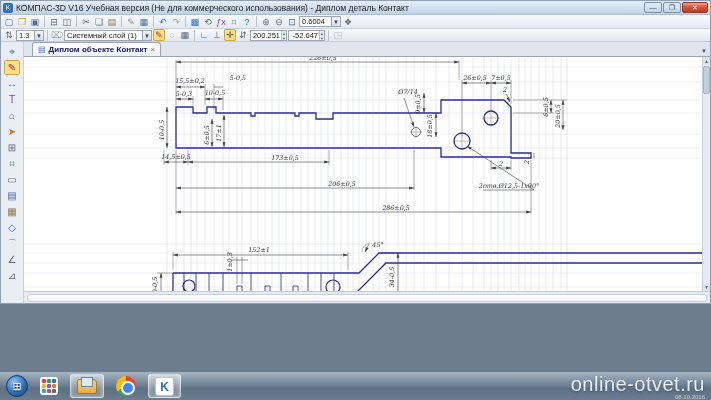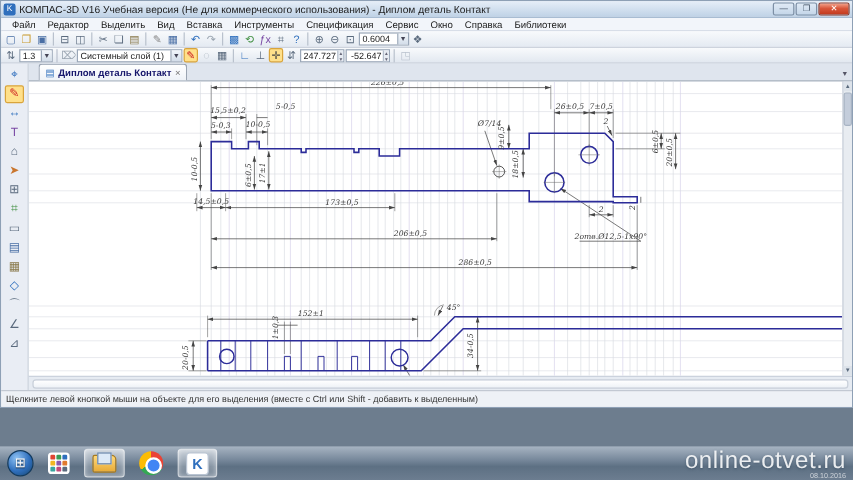--- a/index.html
+++ b/index.html
@@ -1,17 +1,17 @@
 <!DOCTYPE html>
 <html><head>
 <meta charset="utf-8">
 <style>
   * { margin:0; padding:0; box-sizing:border-box; }
   html,body { width:711px; height:400px; overflow:hidden; font-family:"Liberation Sans",sans-serif; background:#6d7d8e; }
-  .app { position:absolute; left:0; top:0; width:711px; height:340px; background:#eef1f6; border:1px solid #8ea0b5; display:flex; flex-direction:column; }
+  .app { position:absolute; left:0; top:0; width:711px; height:304px; background:#eef1f6; border:1px solid #8ea0b5; display:flex; flex-direction:column; }
 
   
   .titlebar { height:14px; background:linear-gradient(#e6eef8,#bfd2e6); display:flex; align-items:center; padding:0 2px; border-bottom:1px solid #a8bcd2; }
   .app-icon { width:10px; height:10px; background:#2f6fbd; border-radius:2px; color:#fff; font-size:7px; line-height:10px; text-align:center; margin-right:3px; }
   .title-text { font-size:8.5px; color:#1c1c1c; white-space:nowrap; overflow:hidden; flex:1; }
   .winbtns { display:flex; gap:1px; }
   .winbtn { width:18px; height:11px; border:1px solid #7d8fa5; border-radius:2px; background:linear-gradient(#fdfeff,#cfdaе8,#c2cfdf); font-size:7px; line-height:9px; text-align:center; color:#3a4a5c; }
   .winbtn.close { width:26px; background:linear-gradient(#f2a089,#d9563a 45%,#c23a1e); color:#fff; border-color:#8e3a2a; }
 
   
@@ -82,33 +82,20 @@
   <div class="titlebar">
     <div class="app-icon">K</div>
     <div class="title-text">КОМПАС-3D V16 Учебная версия  (Не для коммерческого использования) - Диплом деталь Контакт</div>
     <div class="winbtns">
       <div class="winbtn">—</div>
       <div class="winbtn">❐</div>
       <div class="winbtn close">✕</div>
     </div>
   </div>
 
-  <div class="menubar" id="menubar">
-      <span class="menu-item">Файл</span>
-      <span class="menu-item">Редактор</span>
-      <span class="menu-item">Выделить</span>
-      <span class="menu-item">Вид</span>
-      <span class="menu-item">Вставка</span>
-      <span class="menu-item">Инструменты</span>
-      <span class="menu-item">Спецификация</span>
-      <span class="menu-item">Сервис</span>
-      <span class="menu-item">Окно</span>
-      <span class="menu-item">Справка</span>
-      <span class="menu-item">Библиотеки</span>
-    </div>
 
   <div class="toolbar1">
     <span id="tb1-icons" style="display:flex;align-items:center;gap:1px;">
         <div class="ticon" style="color: rgb(74, 111, 165);">▢</div>
         <div class="ticon" style="color: rgb(201, 154, 46);">❐</div>
         <div class="ticon" style="color: rgb(74, 111, 165);">▣</div>
         <div class="tsep"></div>
         <div class="ticon" style="color: rgb(90, 106, 125);">⊟</div>
         <div class="ticon" style="color: rgb(90, 106, 125);">◫</div>
         <div class="tsep"></div>
@@ -154,21 +141,21 @@
     <span id="tb2-icons" style="display:flex;align-items:center;gap:1px;">
         <div class="ticon hl" style="color: rgb(204, 34, 34);">✎</div>
         <div class="ticon" style="color: rgb(154, 165, 177);">◌</div>
         <div class="ticon" style="color: rgb(90, 106, 125);">▦</div>
         <div class="tsep"></div>
         <div class="ticon" style="color: rgb(47, 111, 189);">∟</div>
         <div class="ticon" style="color: rgb(90, 106, 125);">⊥</div>
         <div class="ticon hl" style="color: rgb(68, 68, 68);">✛</div>
         <div class="ticon" style="color: rgb(90, 106, 125);">⇵</div>
       </span>
-    <div class="numfield"><span>247.727</span><i>▲<br>▼</i></div>
+    <div class="numfield"><span>200.251</span><i>▲<br>▼</i></div>
     <div class="numfield"><span>-52.647</span><i>▲<br>▼</i></div>
     <div class="tsep"></div>
     <div class="ticon" style="color:#b9c1cd">◳</div>
   </div>
 
   <div class="mainrow">
     <div class="leftpanel" id="leftpanel">
         <div class="lpicon" style="color: rgb(47, 111, 189);">⌖</div>
         <div class="lpicon hl" style="color: rgb(204, 34, 34);">✎</div>
         <div class="lpicon" style="color: rgb(47, 111, 189);">↔</div>
@@ -183,21 +170,21 @@
         <div class="lpicon" style="color: rgb(47, 111, 189);">◇</div>
         <div class="lpicon" style="color: rgb(90, 106, 125);">⌒</div>
         <div class="lpicon" style="color: rgb(90, 106, 125);">∠</div>
         <div class="lpicon" style="color: rgb(90, 106, 125);">⊿</div>
       </div>
 
     <div class="rightcol">
       <div class="tabbar">
         <div class="doctab">
           <span class="dglyph">▤</span>
-          <span class="dlabel">Диплом деталь Контакт</span>
+          <span class="dlabel">Диплом объекте Контакт</span>
           <span class="dclose">×</span>
         </div>
         <span class="tab-ddown">▼</span>
       </div>
 
       <div class="canvasrow">
         <div class="canvas">
           <svg id="cad" width="680" height="279" viewBox="23 67 680 279" xmlns="http://www.w3.org/2000/svg">
             <defs>
               <marker id="ar" markerWidth="9" markerHeight="8" refX="8" refY="3" orient="auto-start-reverse">
@@ -385,23 +372,20 @@
           <div class="arr dn">▼</div>
         </div>
       </div>
 
       <div class="bstrip">
           <div class="inner"></div>
         </div>
     </div>
   </div>
 
-  <div class="msgbar">
-    <span>Щелкните левой кнопкой мыши на объекте для его выделения (вместе с Ctrl или Shift - добавить к выделенным)</span>
-  </div>
 </div>
 
 <div class="taskbar">
   <div class="orb">⊞</div>
   <div class="tbitem">
       <div class="grid9">
     <b style="background:#e04433"></b>
         <b style="background:#3a9a55"></b>
         <b style="background:#2f6fbd"></b>
     <b style="background:#f2b722"></b>

